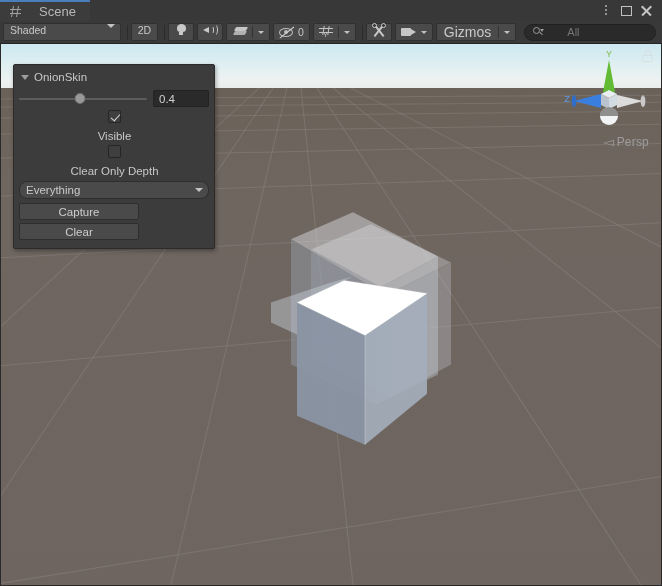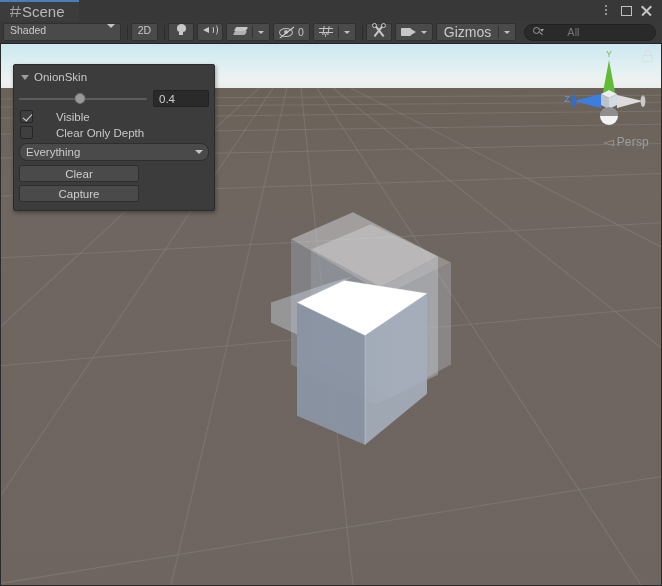--- a/index.html
+++ b/index.html
@@ -33,27 +33,27 @@
     height: 21px;
     background: #383838;
     display: flex;
     align-items: stretch;
   }
   .tab {
     position: relative;
     height: 21px;
     display: flex;
     align-items: center;
-    gap: 1px;
+    gap: 18px;
     padding: 0 14px 0 10px;
     background: #3c3c3c;
     border-top: 2px solid #4a7ebb;
     box-sizing: border-box;
     color: #b8b8b8;
-    font-size: 15px;
+    font-size: 13px;
     cursor: default;
   }
   .tab .hashicon {
     display: inline-block;
     width: 11px;
     height: 11px;
     position: relative;
     opacity: .85;
   }
   .tab .hashicon::before,
@@ -503,23 +503,24 @@
     font-size: 11.5px;
     display: flex;
     align-items: center;
     padding-left: 5px;
     box-sizing: border-box;
     cursor: text;
   }
   .check-row {
     display: flex;
     align-items: center;
-    gap: 23px;
+    gap: 7px;
     margin: 3px 0 3px 1px;
     cursor: pointer;
+    flex-direction: column;
   }
   .checkbox {
     width: 13px; height: 13px;
     background: #3f3f3f;
     border: 1px solid #252525;
     border-radius: 2px;
     position: relative;
     box-sizing: border-box;
     flex: none;
   }
@@ -825,22 +826,22 @@
         <span class="checkbox"></span>
         <span class="check-label">Clear Only Depth</span>
       </div>
 
       <div class="ov-dropdown">
         <span>Everything</span>
         <span class="caret"></span>
       </div>
 
       <div class="ov-btn">
+        <span>Capture</span>
+      </div>
+
+      <div class="ov-btn">
         <span>Clear</span>
-      </div>
-
-      <div class="ov-btn">
-        <span>Capture</span>
       </div>
     </div>
 
   </div>
 </div>
 
 </body></html>

